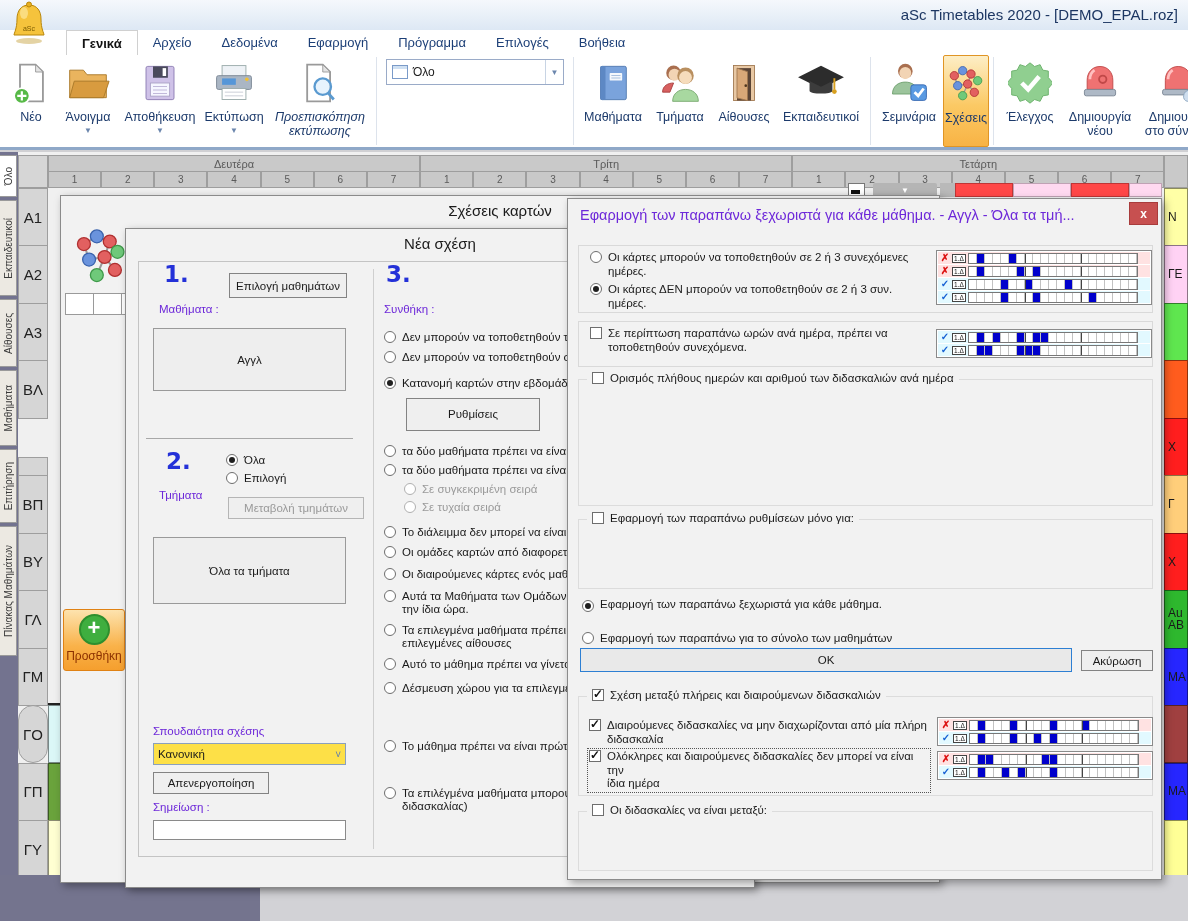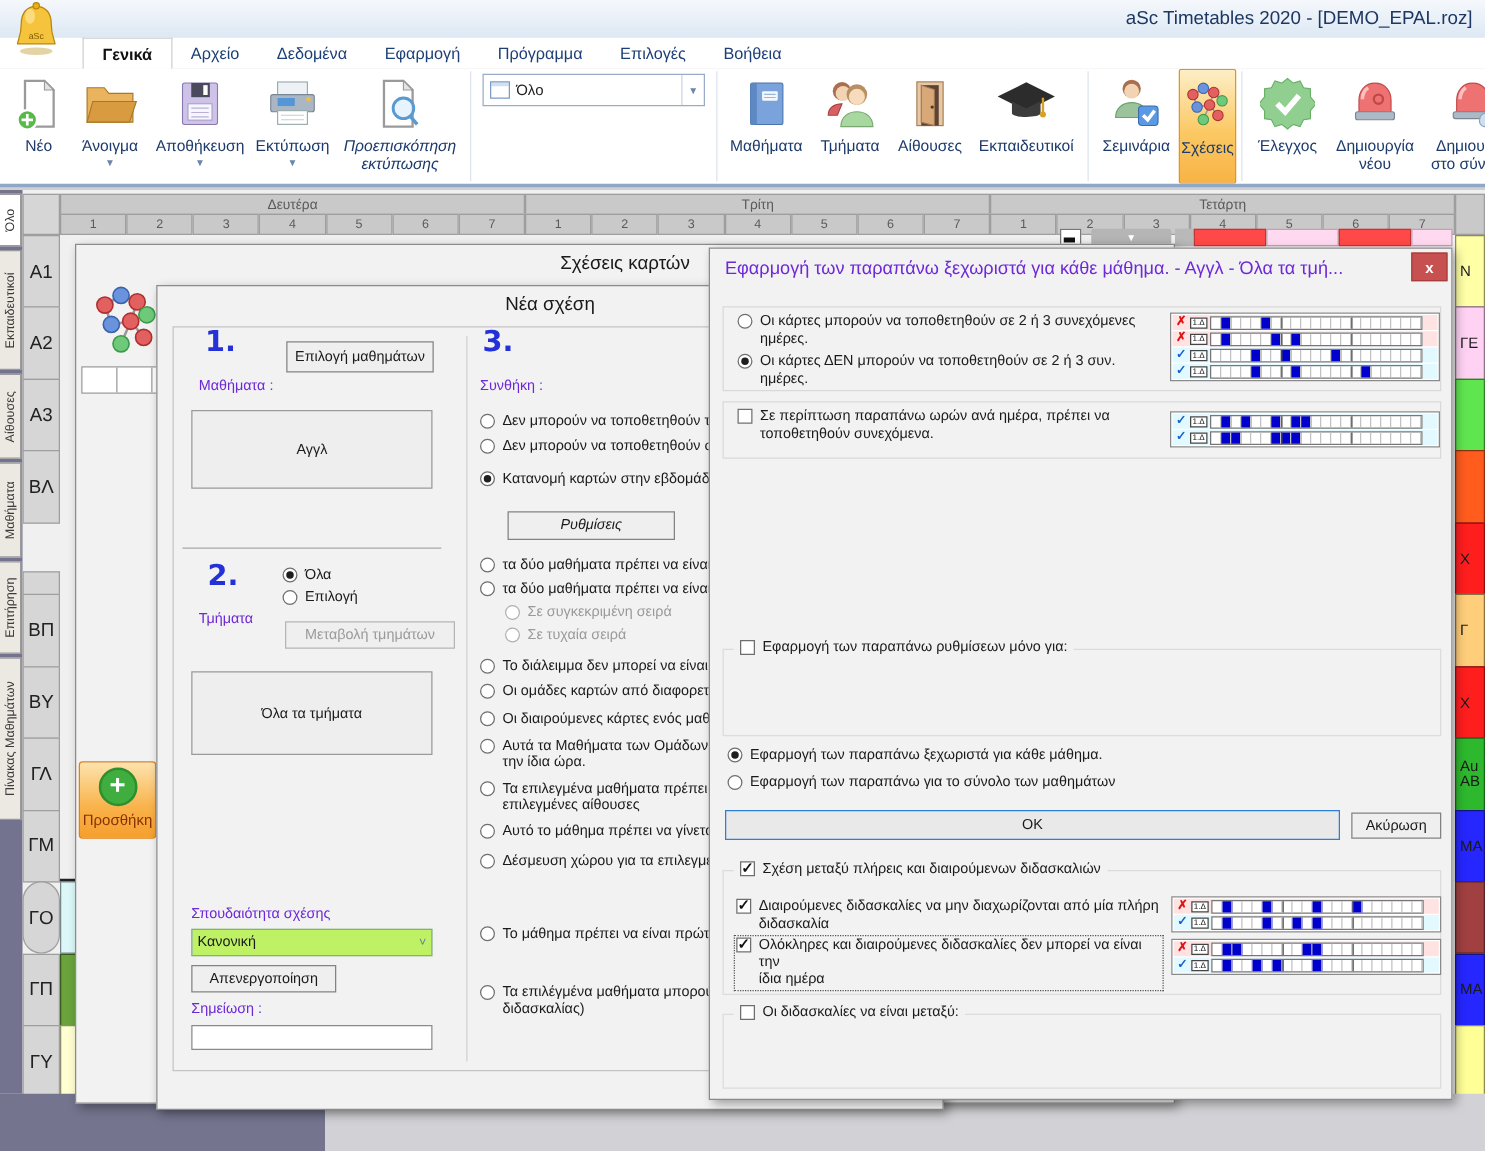--- a/index.html
+++ b/index.html
@@ -450,35 +450,35 @@
     <span class="rb on"></span><span>Όλα</span>
   </div>
   <div class="optrow abs" style="left:100px;top:243px">
     <span class="rb"></span><span>Επιλογή</span>
   </div>
   <div class="lbl" style="left:33px;top:260px">Τμήματα</div>
   <div class="btn disabled" style="left:102px;top:268px;width:136px;height:22px">Μεταβολή τμημάτων</div>
   <div class="listbox" style="left:27px;top:308px;width:193px;height:67px">Όλα τα τμήματα</div>
 
   <div class="lbl" style="left:27px;top:496px">Σπουδαιότητα σχέσης</div>
-  <div class="abs" style="left:27px;top:514px;width:193px;height:22px;border:1px solid #8aa0be;background:#bef264;display:flex;align-items:center;box-sizing:border-box">
+  <div class="abs" style="left:27px;top:514px;width:193px;height:22px;border:1px solid #8aa0be;background:#fde047;display:flex;align-items:center;box-sizing:border-box">
     <span style="flex:1;padding-left:4px;font-size:11.5px">Κανονική</span>
     <span style="color:#5a7ab0;font-size:10px;padding-right:4px">˅</span>
   </div>
   <div class="btn" style="left:27px;top:543px;width:116px;height:22px">Απενεργοποίηση</div>
   <div class="lbl" style="left:27px;top:572px">Σημείωση :</div>
   <input class="inp" style="left: 27px; top: 591px; width: 193px; height: 20px;" value="">
 
   <div class="stepnum" style="left:260px;top:32px">3.</div>
   <div class="lbl" style="left:258px;top:74px">Συνθήκη :</div>
   <div class="abs" id="step3opts" style="left:258px;top:88px;width:365px">
       <div class="optrow" style="margin-top: 14px; margin-left: 0px;"><span class="rb"></span><span>Δεν μπορούν να τοποθετηθούν την</span></div>
       <div class="optrow" style="margin-top: 6px; margin-left: 0px;"><span class="rb"></span><span>Δεν μπορούν να τοποθετηθούν συν</span></div>
       <div class="optrow" style="margin-top: 13px; margin-left: 0px;"><span class="rb on"></span><span>Κατανομή καρτών στην εβδομάδα</span></div>
-      <div class="btn" style="position: relative; left: 22px; margin-top: 18px; width: 134px; height: 23px; font-style: italic;">Ρυθμίσεις</div>
+      <div class="btn" style="position: relative; left: 22px; margin-top: 7px; width: 134px; height: 33px;">Ρυθμίσεις</div>
       <div class="optrow" style="margin-top: 14px; margin-left: 0px;"><span class="rb"></span><span>τα δύο μαθήματα πρέπει να είναι τη</span></div>
       <div class="optrow" style="margin-top: 6px; margin-left: 0px;"><span class="rb"></span><span>τα δύο μαθήματα πρέπει να είναι συ</span></div>
       <div class="optrow dis" style="margin-top: 5px; margin-left: 20px;"><span class="rb dis"></span><span>Σε συγκεκριμένη σειρά</span></div>
       <div class="optrow dis" style="margin-top: 5px; margin-left: 20px;"><span class="rb dis"></span><span>Σε τυχαία σειρά</span></div>
       <div class="optrow" style="margin-top: 11px; margin-left: 0px;"><span class="rb"></span><span>Το διάλειμμα δεν μπορεί να είναι μετ</span></div>
       <div class="optrow" style="margin-top: 6px; margin-left: 0px;"><span class="rb"></span><span>Οι ομάδες καρτών από διαφορετικά</span></div>
       <div class="optrow" style="margin-top: 9px; margin-left: 0px;"><span class="rb"></span><span>Οι διαιρούμενες κάρτες ενός μαθήμ</span></div>
       <div class="optrow" style="margin-top: 8px; margin-left: 0px;"><span class="rb"></span><span>Αυτά τα Μαθήματα των Ομάδων για
 την ίδια ώρα.</span></div>
       <div class="optrow" style="margin-top: 7px; margin-left: 0px;"><span class="rb"></span><span>Τα επιλεγμένα μαθήματα πρέπει να
@@ -669,30 +669,36 @@
           <span class="mgc"></span>
           <span class="mgc"></span>
           <span class="mgc"></span>
           <span class="mgc"></span>
           <span class="mgc"></span>
           <span class="mgc"></span>
         </span>
       </div>
     </div>
 
+  <div class="gbox" style="left:10px;top:180px;width:575px;height:127px">
+    <div class="glegend">
+      <span class="cb"></span>
+      <span>Ορισμός πλήθους ημερών και αριθμού των διδασκαλιών ανά ημέρα</span>
+    </div>
+  </div>
 
   <div class="gbox" style="left:10px;top:320px;width:575px;height:70px">
     <div class="glegend">
       <span class="cb"></span>
       <span>Εφαρμογή των παραπάνω ρυθμίσεων μόνο για:</span>
     </div>
   </div>
 
   <div class="abs" id="moderadios" style="left:14px;top:399px;width:560px">
-      <div class="optrow" style="margin-bottom: 8px;"><span class="rb on"></span><span>Εφαρμογή των παραπάνω ξεχωριστά για κάθε μάθημα.</span></div>
+      <div class="optrow" style="margin-bottom: 20px; align-items: flex-end;"><span class="rb on"></span><span>Εφαρμογή των παραπάνω ξεχωριστά για κάθε μάθημα.</span></div>
       <div class="optrow" style="margin-bottom: 4px;"><span class="rb"></span><span>Εφαρμογή των παραπάνω για το σύνολο των μαθημάτων</span></div>
     </div>
 
   <div class="btn okbtn" style="left:12px;top:449px;width:492px;height:24px">OK</div>
   <div class="btn" style="left:513px;top:451px;width:72px;height:21px">Ακύρωση</div>
 
   <div class="gbox" style="left:10px;top:497px;width:575px;height:100px">
     <div class="glegend">
       <span class="cb on"></span>
       <span>Σχέση μεταξύ πλήρεις και διαιρούμενων διδασκαλιών</span>

